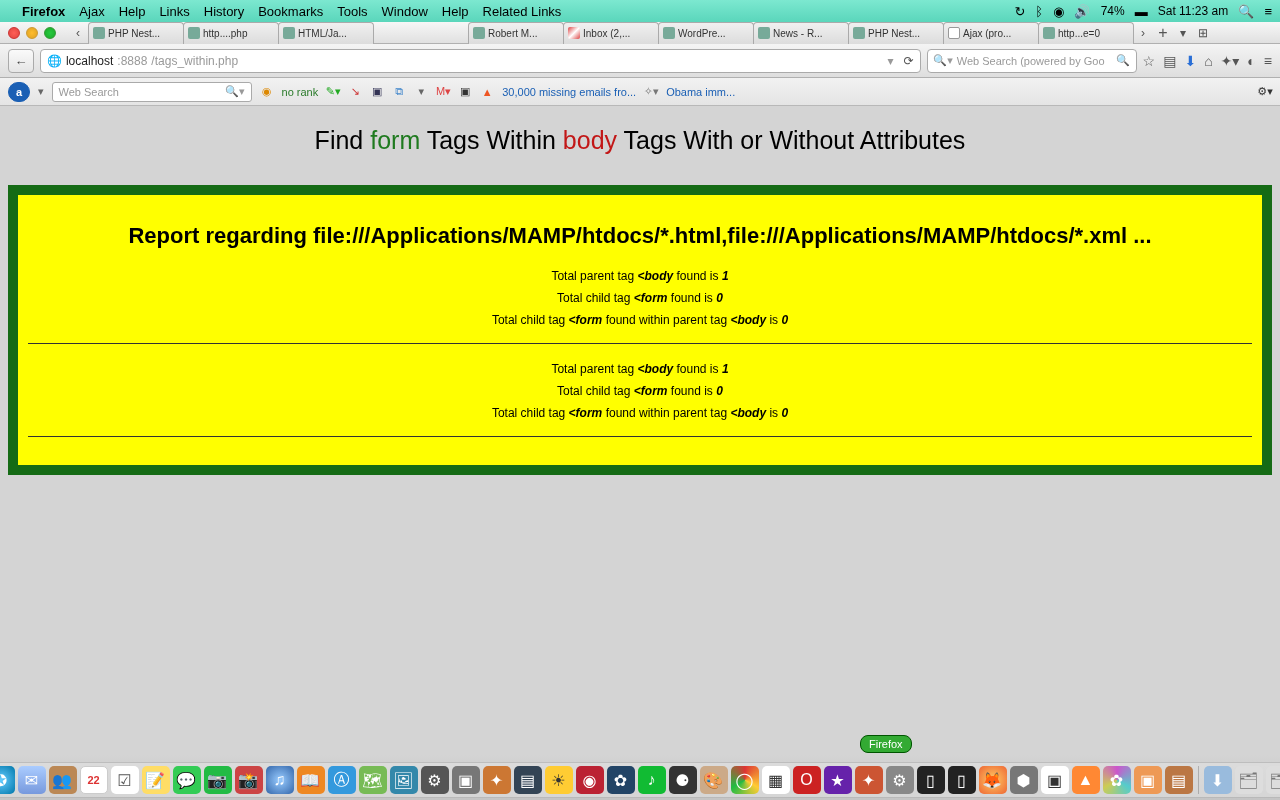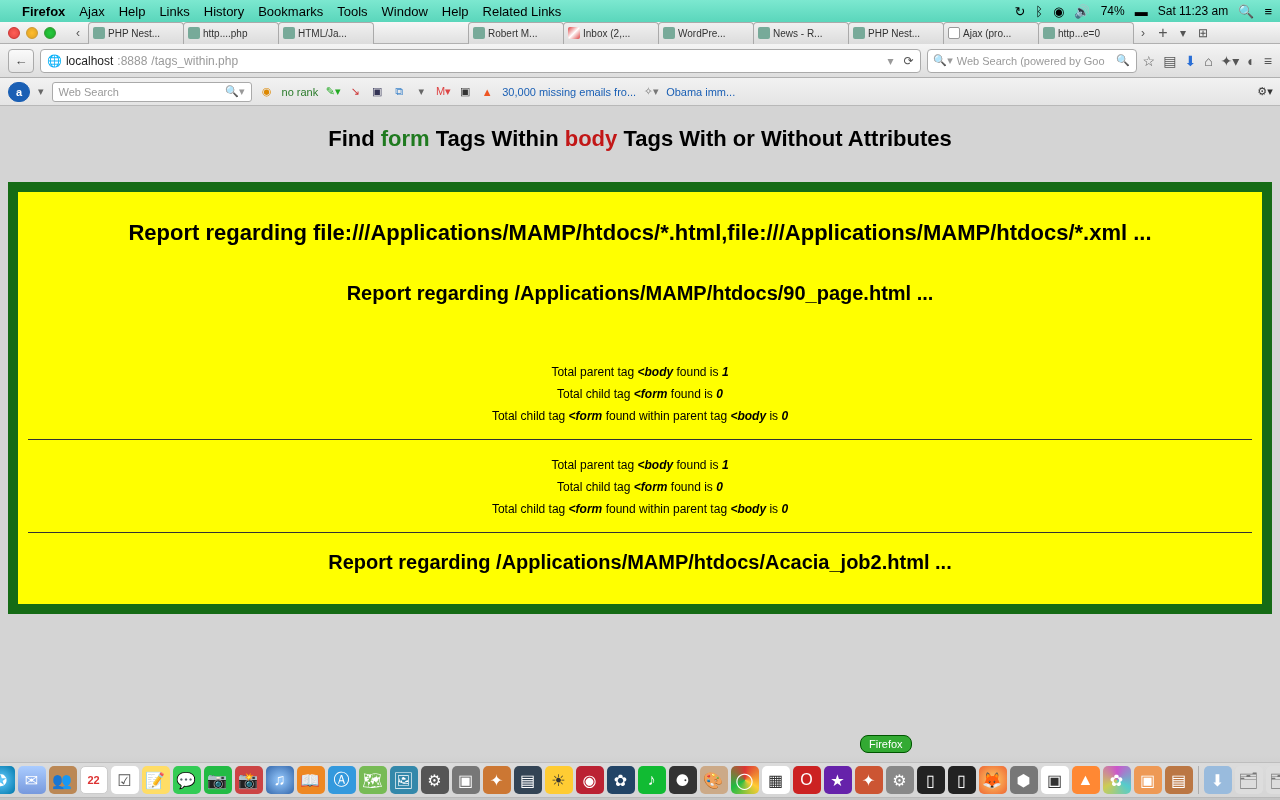--- a/index.html
+++ b/index.html
@@ -42,27 +42,27 @@
 .bookbar { height: 28px; background: linear-gradient(#f2f2f2,#e4e4e4); border-bottom: 1px solid #b8b8b8; display:flex; align-items:center; padding: 0 8px; gap: 8px; font-size: 11px; color:#333; }
 .bk-btn { width:22px; height:20px; border:1px solid #aaa; border-radius:3px; background: linear-gradient(#fafafa,#e6e6e6); display:flex; align-items:center; justify-content:center; font-size:11px; }
 .bk-a { background: #1a5fb4; color:#fff; border-color:#1a5fb4; border-radius: 10px; font-weight:bold; }
 .bk-search { width: 200px; height:20px; border:1px solid #aaa; border-radius:3px; background:#fff; display:flex; align-items:center; padding:0 6px; color:#999; font-size:11px; }
 .bk-item { display:flex; align-items:center; gap:4px; color:#1a5fb4; }
 .bk-ico { width:14px; height:14px; display:inline-flex; align-items:center; justify-content:center; }
 .norank { color: #2a7a2a; }
 
 
 .viewport { position: absolute; left:0; right:0; top: 106px; bottom: 45px; overflow: hidden; background: #d4d4d4; }
-.page-title { text-align: center; font-family: Georgia, 'Times New Roman', serif; font-weight: bold; font-size: 22px; padding: 20px 0 30px; color:#000; }
+.page-title { text-align: center; font-family: Georgia, 'Times New Roman', serif; font-weight: normal; font-size: 25px; padding: 20px 0 30px; color:#000; }
 .page-title .form { color: #1f7a1f; }
 .page-title .body { color: #c21717; }
 
 .outer-box { margin: 0 8px 8px 8px; background: #156b15; padding: 10px; }
 .yellow-box { background: #ffff00; padding: 28px 10px 10px 10px; text-align: center; font-family: Georgia, 'Times New Roman', serif; }
-.report-h1 { font-size: 22px; font-weight: bold; margin-bottom: 36px; }
+.report-h1 { font-size: 22px; font-weight: bold; margin-bottom: 20px; }
 .report-h2 { font-size: 20px; font-weight: bold; margin: 0 0 60px 0; }
 .stat-line { font-size: 12px; margin: 8px 0; }
 .stat-line em { font-style: italic; font-weight: bold; }
 .hr { border: none; border-top: 1px solid #333; margin: 16px 0 18px 0; }
 
 
 .ff-badge { position:absolute; left: 860px; bottom: 47px; background: #3a3; color:#fff; font-size:11px; padding: 2px 8px; border-radius: 8px; border:1px solid #050; }
 
 
 .dock { position:absolute; bottom:0; left:0; right:0; height:45px; display:flex; align-items:flex-end; justify-content:center; gap:2px; padding-bottom:2px; background: linear-gradient(rgba(210,210,210,0.1), rgba(160,160,160,0.3)); }
@@ -213,32 +213,30 @@
 
 <div class="viewport">
   <div class="page-title">
     <span>Find </span><span class="form">form</span><span> Tags Within </span><span class="body">body</span><span> Tags With or Without Attributes</span>
   </div>
 
   <div class="outer-box">
     <div class="yellow-box">
       <div class="report-h1">Report regarding file:///Applications/MAMP/htdocs/*.html,file:///Applications/MAMP/htdocs/*.xml ...</div>
 
-      <div class="report-h2">Report regarding /Applications/MAMP/htdocs/90_page.html ...</div>
       <div class="stat-line"><span>Total parent tag </span><em><span>&lt;body</span></em><span> found is </span><em><span>1</span></em></div>
       <div class="stat-line"><span>Total child tag </span><em><span>&lt;form</span></em><span> found is </span><em><span>0</span></em></div>
       <div class="stat-line"><span>Total child tag </span><em><span>&lt;form</span></em><span> found within parent tag </span><em><span>&lt;body</span></em><span> is </span><em><span>0</span></em></div>
       <hr class="hr">
 
       <div class="stat-line"><span>Total parent tag </span><em><span>&lt;body</span></em><span> found is </span><em><span>1</span></em></div>
       <div class="stat-line"><span>Total child tag </span><em><span>&lt;form</span></em><span> found is </span><em><span>0</span></em></div>
       <div class="stat-line"><span>Total child tag </span><em><span>&lt;form</span></em><span> found within parent tag </span><em><span>&lt;body</span></em><span> is </span><em><span>0</span></em></div>
       <hr class="hr">
 
-      <div class="report-h2" style="margin-bottom:20px;">Report regarding /Applications/MAMP/htdocs/Acacia_job2.html ...</div>
     </div>
   </div>
 </div>
 
 <div class="ff-badge">Firefox</div>
 
 <div class="dock">
   <div class="dock-tray">
 
     <div class="dock-ico" style="background:radial-gradient(#6cf,#07a);">✪</div>

